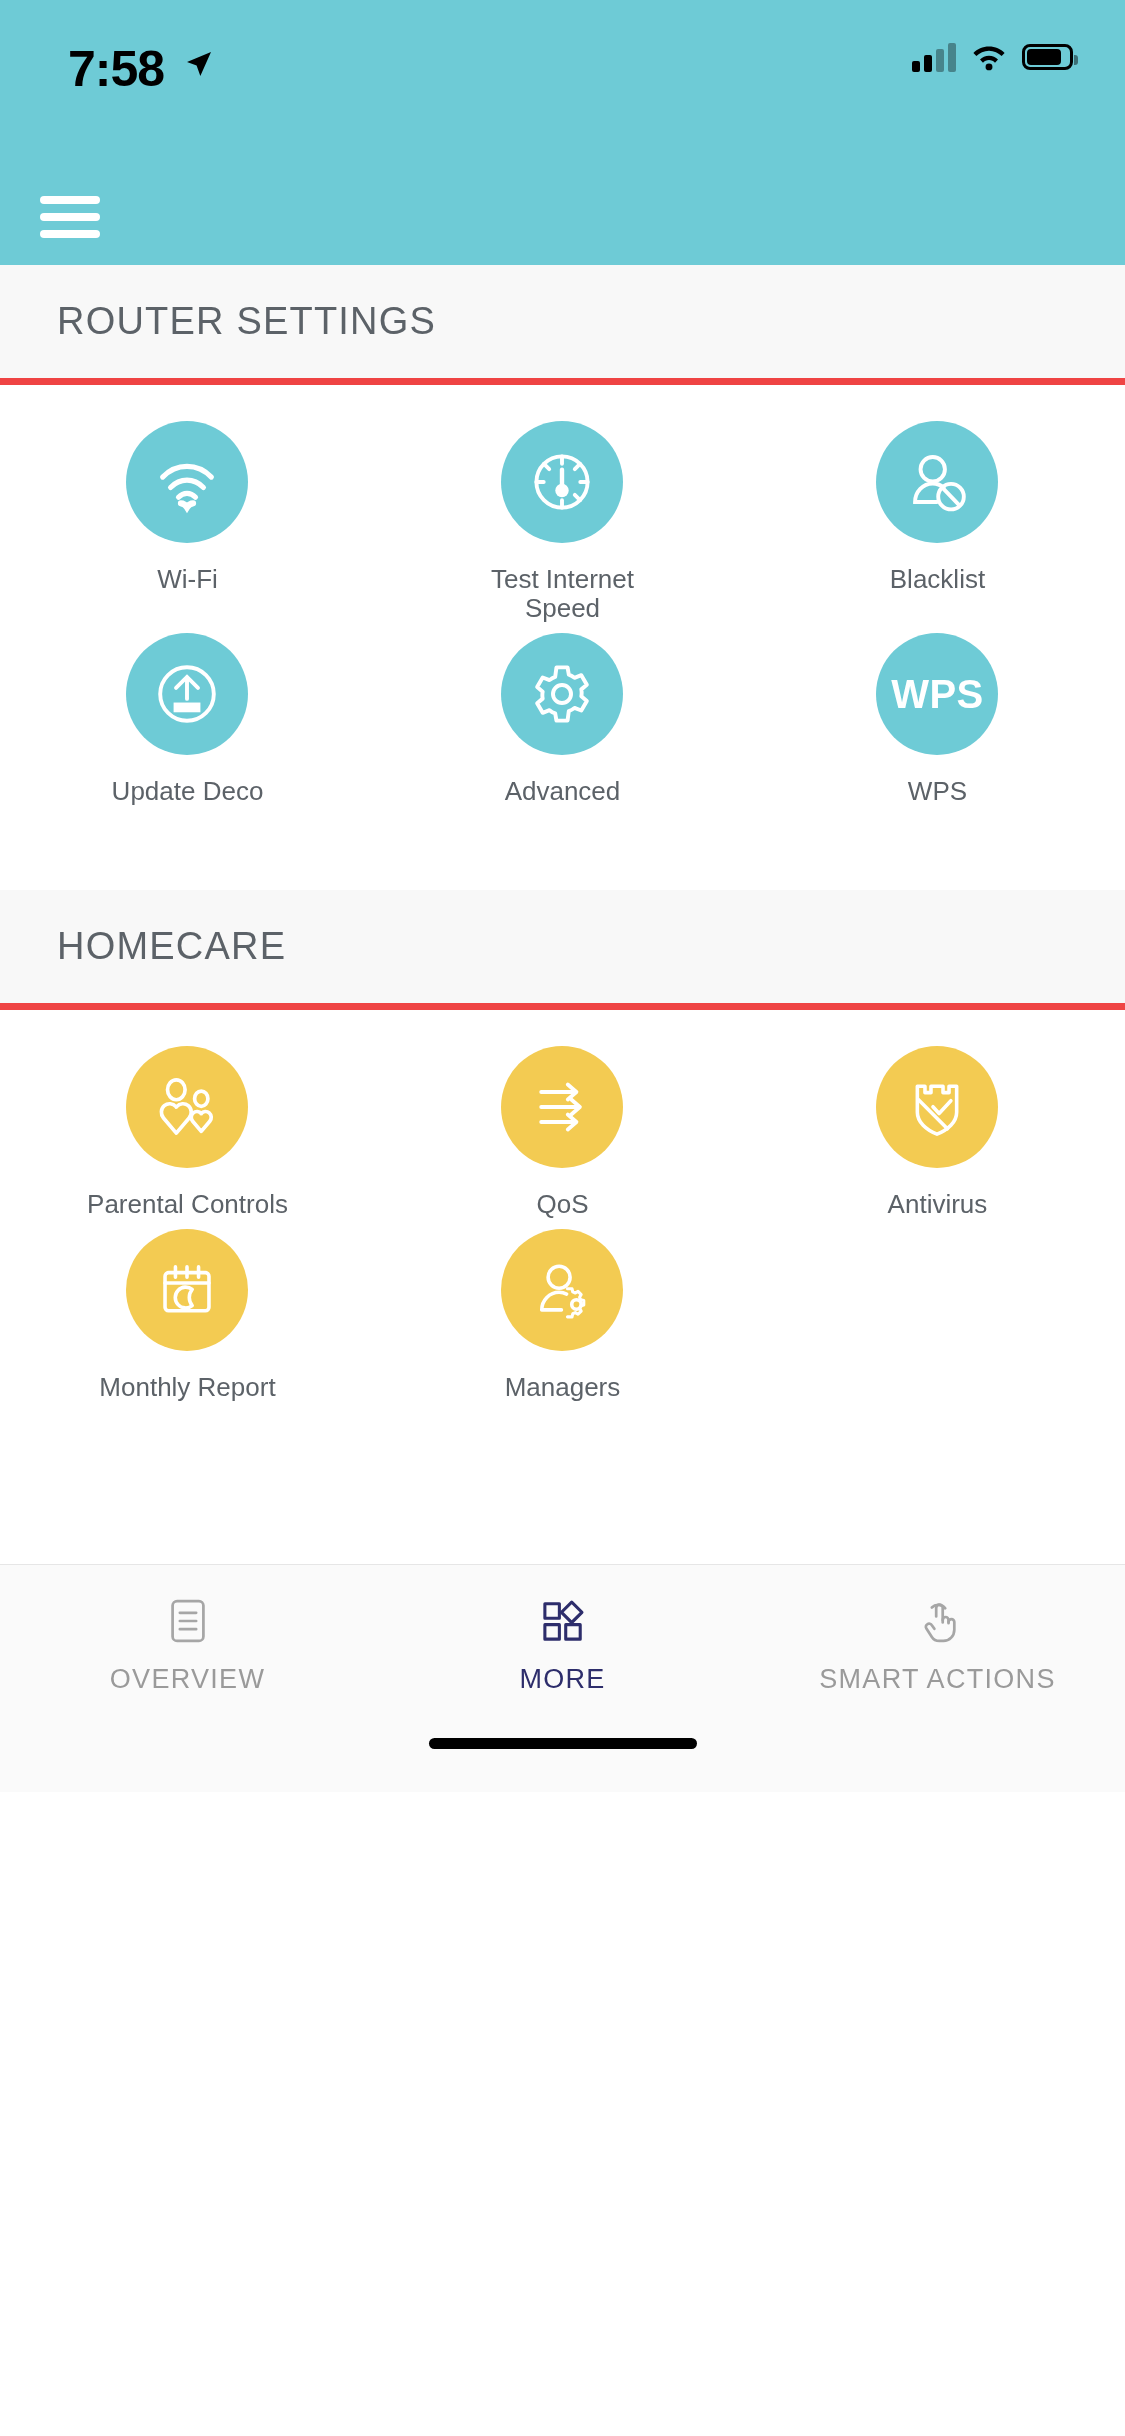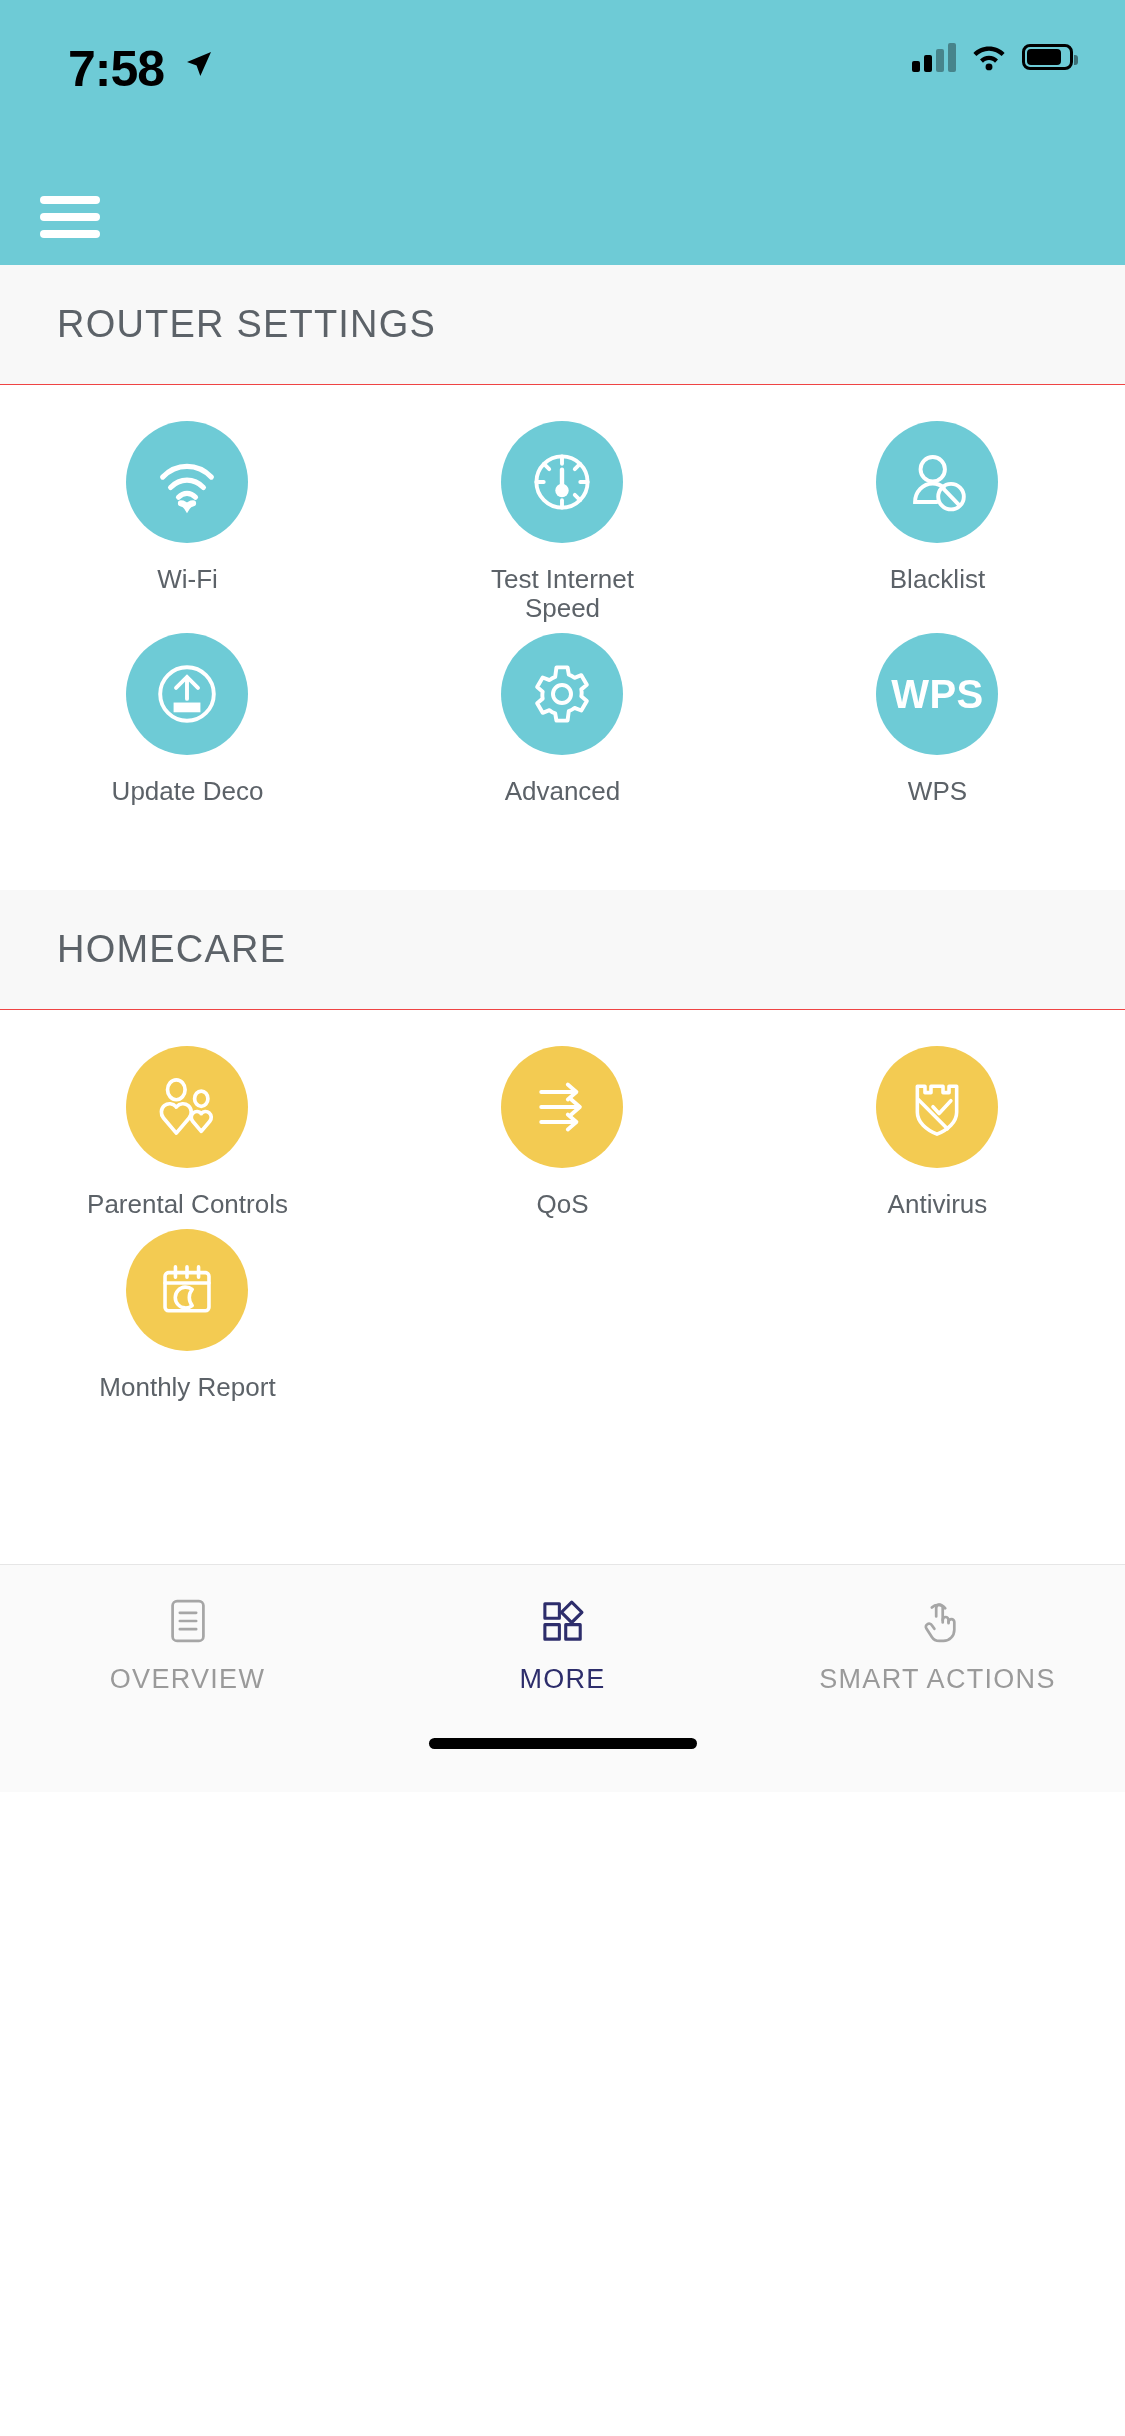--- a/index.html
+++ b/index.html
@@ -35,21 +35,21 @@
   
   .appbar { height:97px; background:#6ecbd6; position:relative; flex:none; }
   .hamburger { position:absolute; left:40px; top:28px; width:60px; height:42px; display:flex; flex-direction:column; justify-content:space-between; }
   .hamburger span { display:block; height:8px; background:#fff; border-radius:4px; }
 
   
   .content { flex:1; overflow:hidden; background:#fff; }
 
   .section-header {
     background:#f8f8f8; height:120px; display:flex; align-items:center;
-    padding-left:57px; border-bottom:1px solid #ef4444;
+    padding-left:57px; border-bottom:7px solid #ef4444;
   }
   .section-header .title {
     font-size:38px; color:#5c6268; letter-spacing:1.2px; font-weight:400;
   }
 
   .grid {
     display:flex; flex-wrap:wrap; padding:36px 0 32px 0; background:#fff;
   }
   .tile {
     width:33.3333%; display:flex; flex-direction:column; align-items:center;
@@ -238,20 +238,31 @@
           <svg width="74" height="74" viewBox="0 0 64 64" fill="none" stroke="#fff" stroke-width="3.1" stroke-linejoin="round" stroke-linecap="round">
             <rect x="13" y="17" width="38" height="33" rx="3"></rect>
             <path d="M13 26h38"></path>
             <path d="M22 12v9M32 12v9M42 12v9"></path>
             <path d="M36.5 31.5a9 9 0 1 0 0 14 11 11 0 0 1 0-14z"></path>
           </svg>
         </div>
         <div class="label">Monthly Report</div>
       </div>
 
+      <div class="tile">
+        <div class="circle yellow">
+          <svg width="74" height="74" viewBox="0 0 64 64" fill="none" stroke="#fff" stroke-width="3.1" stroke-linejoin="round" stroke-linecap="round">
+            <circle cx="29.5" cy="21" r="9.5"></circle>
+            <path d="M36 35.5c-2-1-4.2-1.5-6.5-1.5-8.3 0-15 6.8-15 15.2h17"></path>
+            <path d="M40.2 35.5h4.6l.7 3.1 2.6 1.1 2.7-1.6 3.2 3.2-1.6 2.7 1.1 2.6 3.1.7v4.6l-3.1.7-1.1 2.6 1.6 2.7-3.2 3.2-2.7-1.6-2.6 1.1-.7 3.1h-4.6" transform="translate(-3,-3) scale(0.86) translate(6,4)"></path>
+            <circle cx="44.5" cy="44.5" r="4.1"></circle>
+          </svg>
+        </div>
+        <div class="label">Managers</div>
+      </div>
 
     </div>
   </div>
 
   <div class="tabbar">
 
     <div class="tab">
       <svg width="58" height="58" viewBox="0 0 32 32" fill="none" stroke="#a6a6a6" stroke-width="1.5" stroke-linecap="round">
         <rect x="7.5" y="5" width="17" height="22" rx="2.5"></rect>
         <path d="M11.5 11.5h9M11.5 16h9M11.5 20.5h9"></path>

